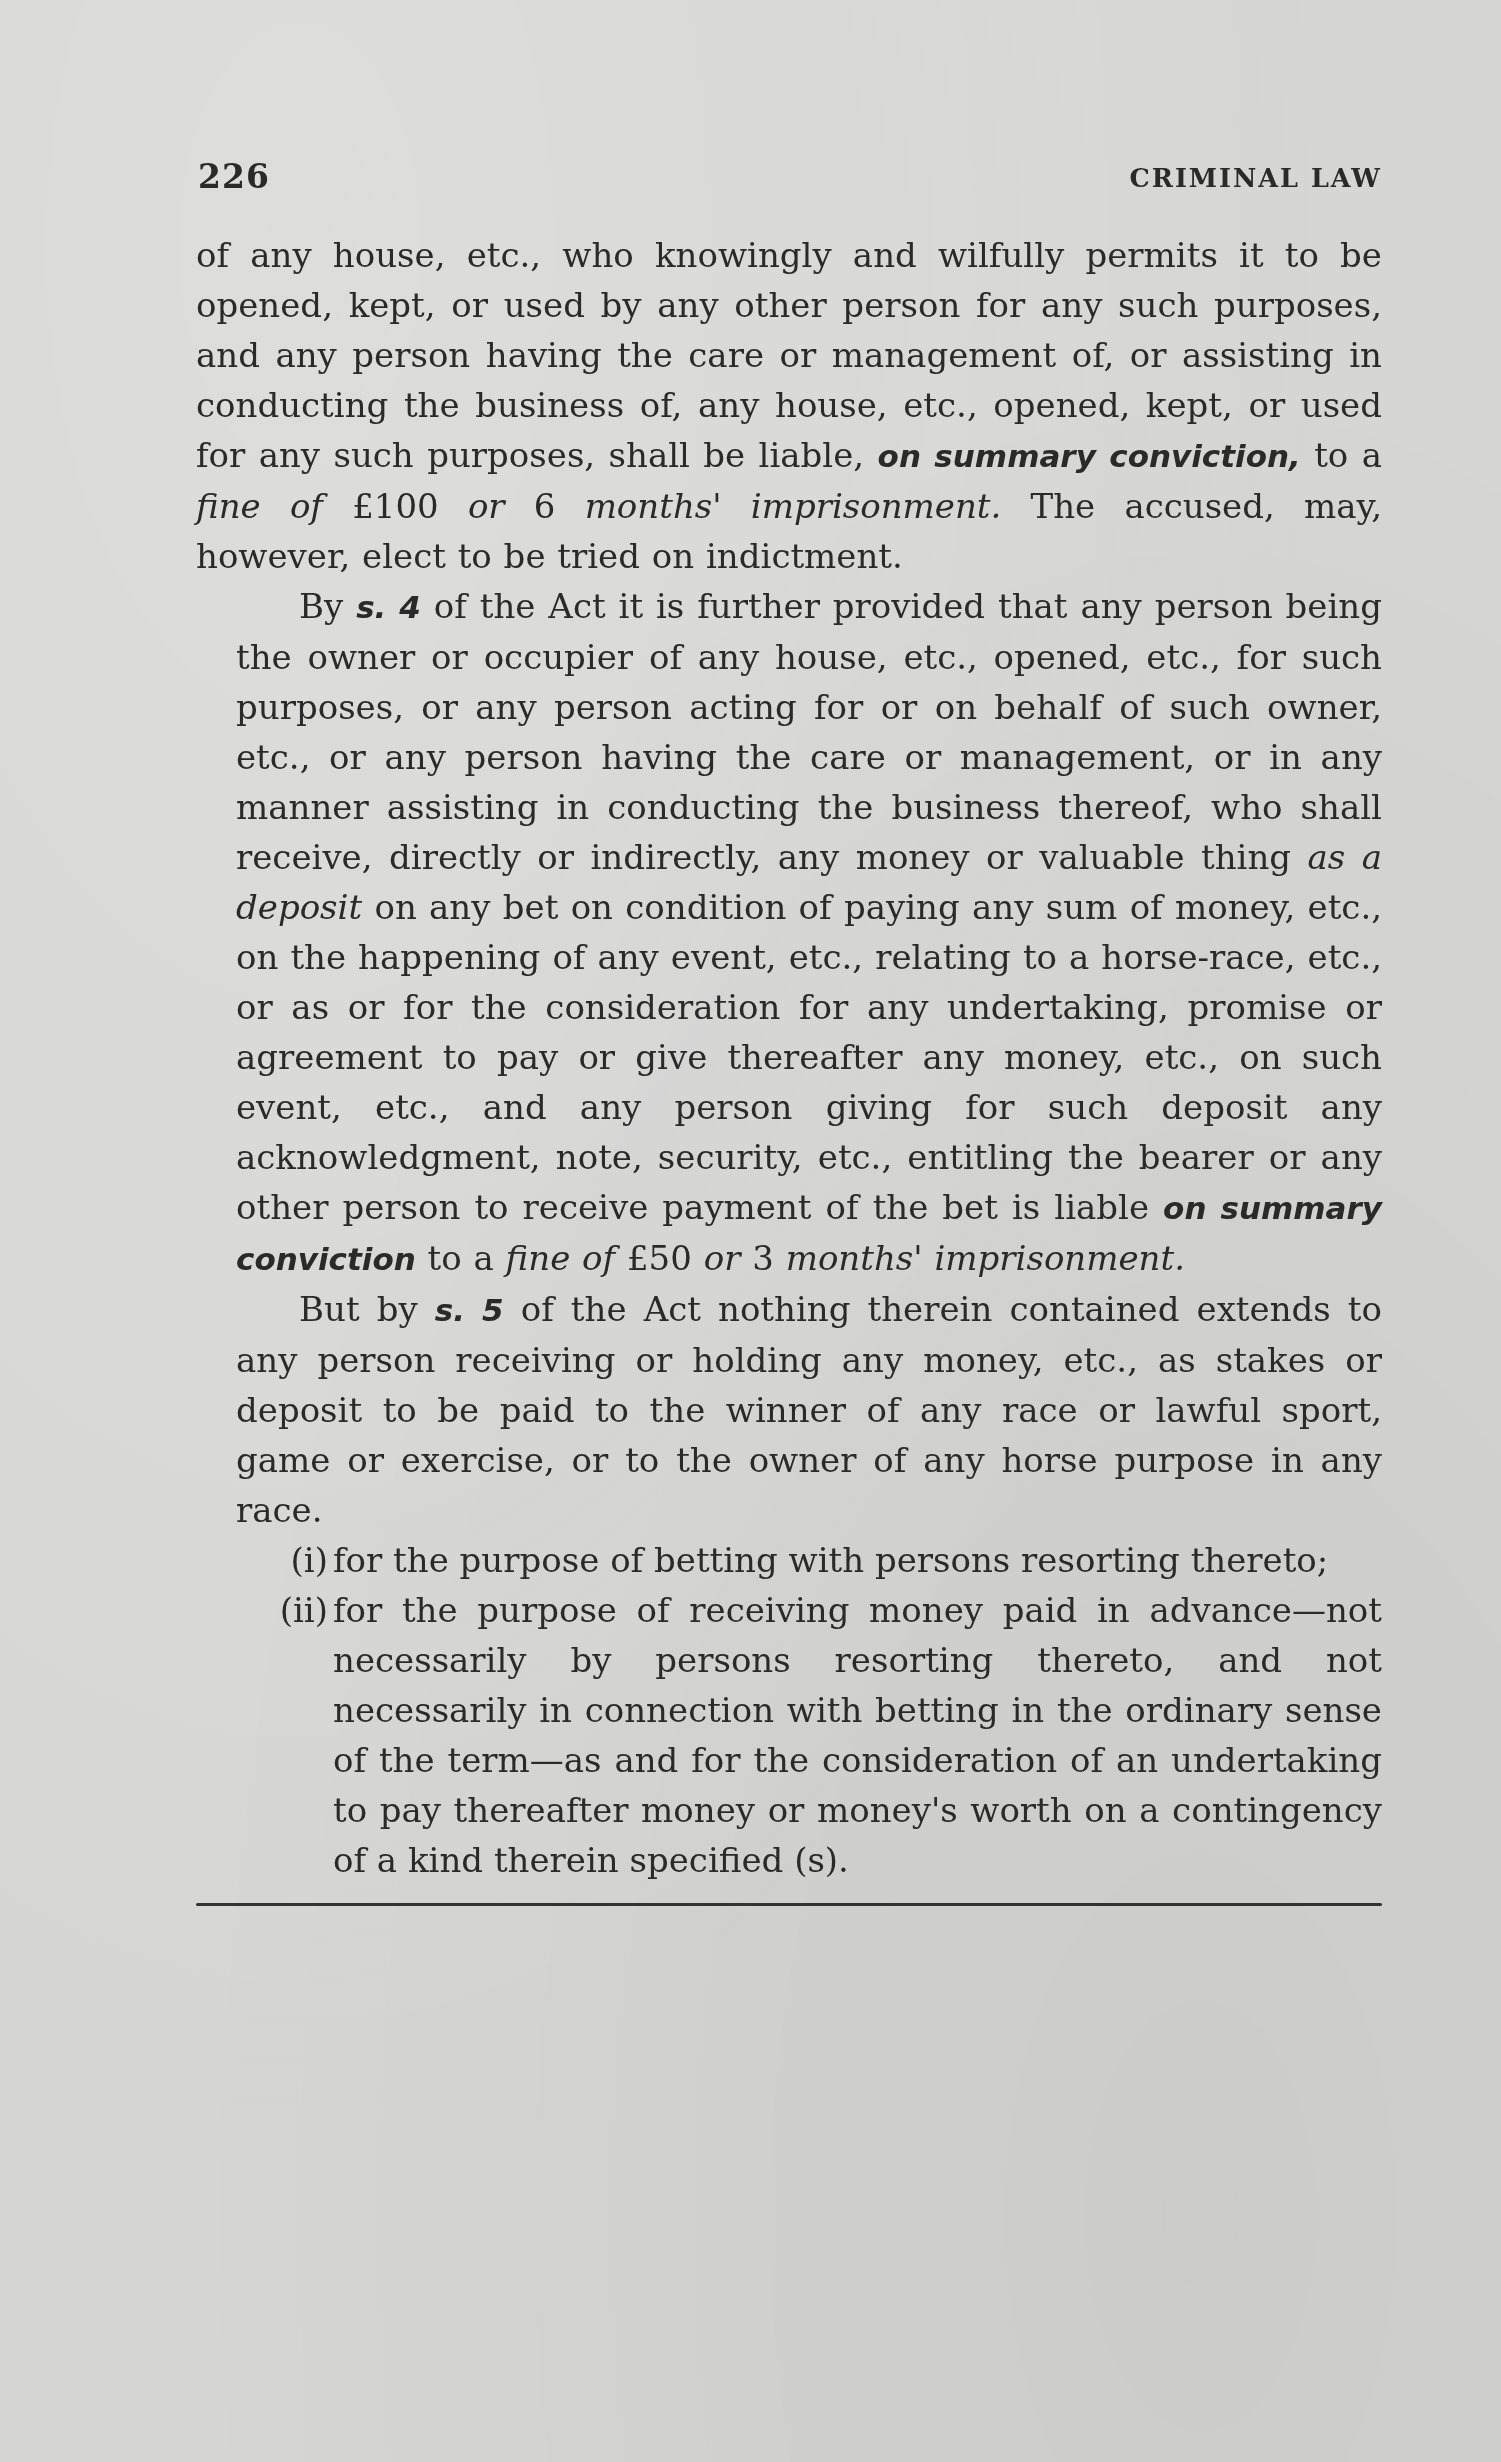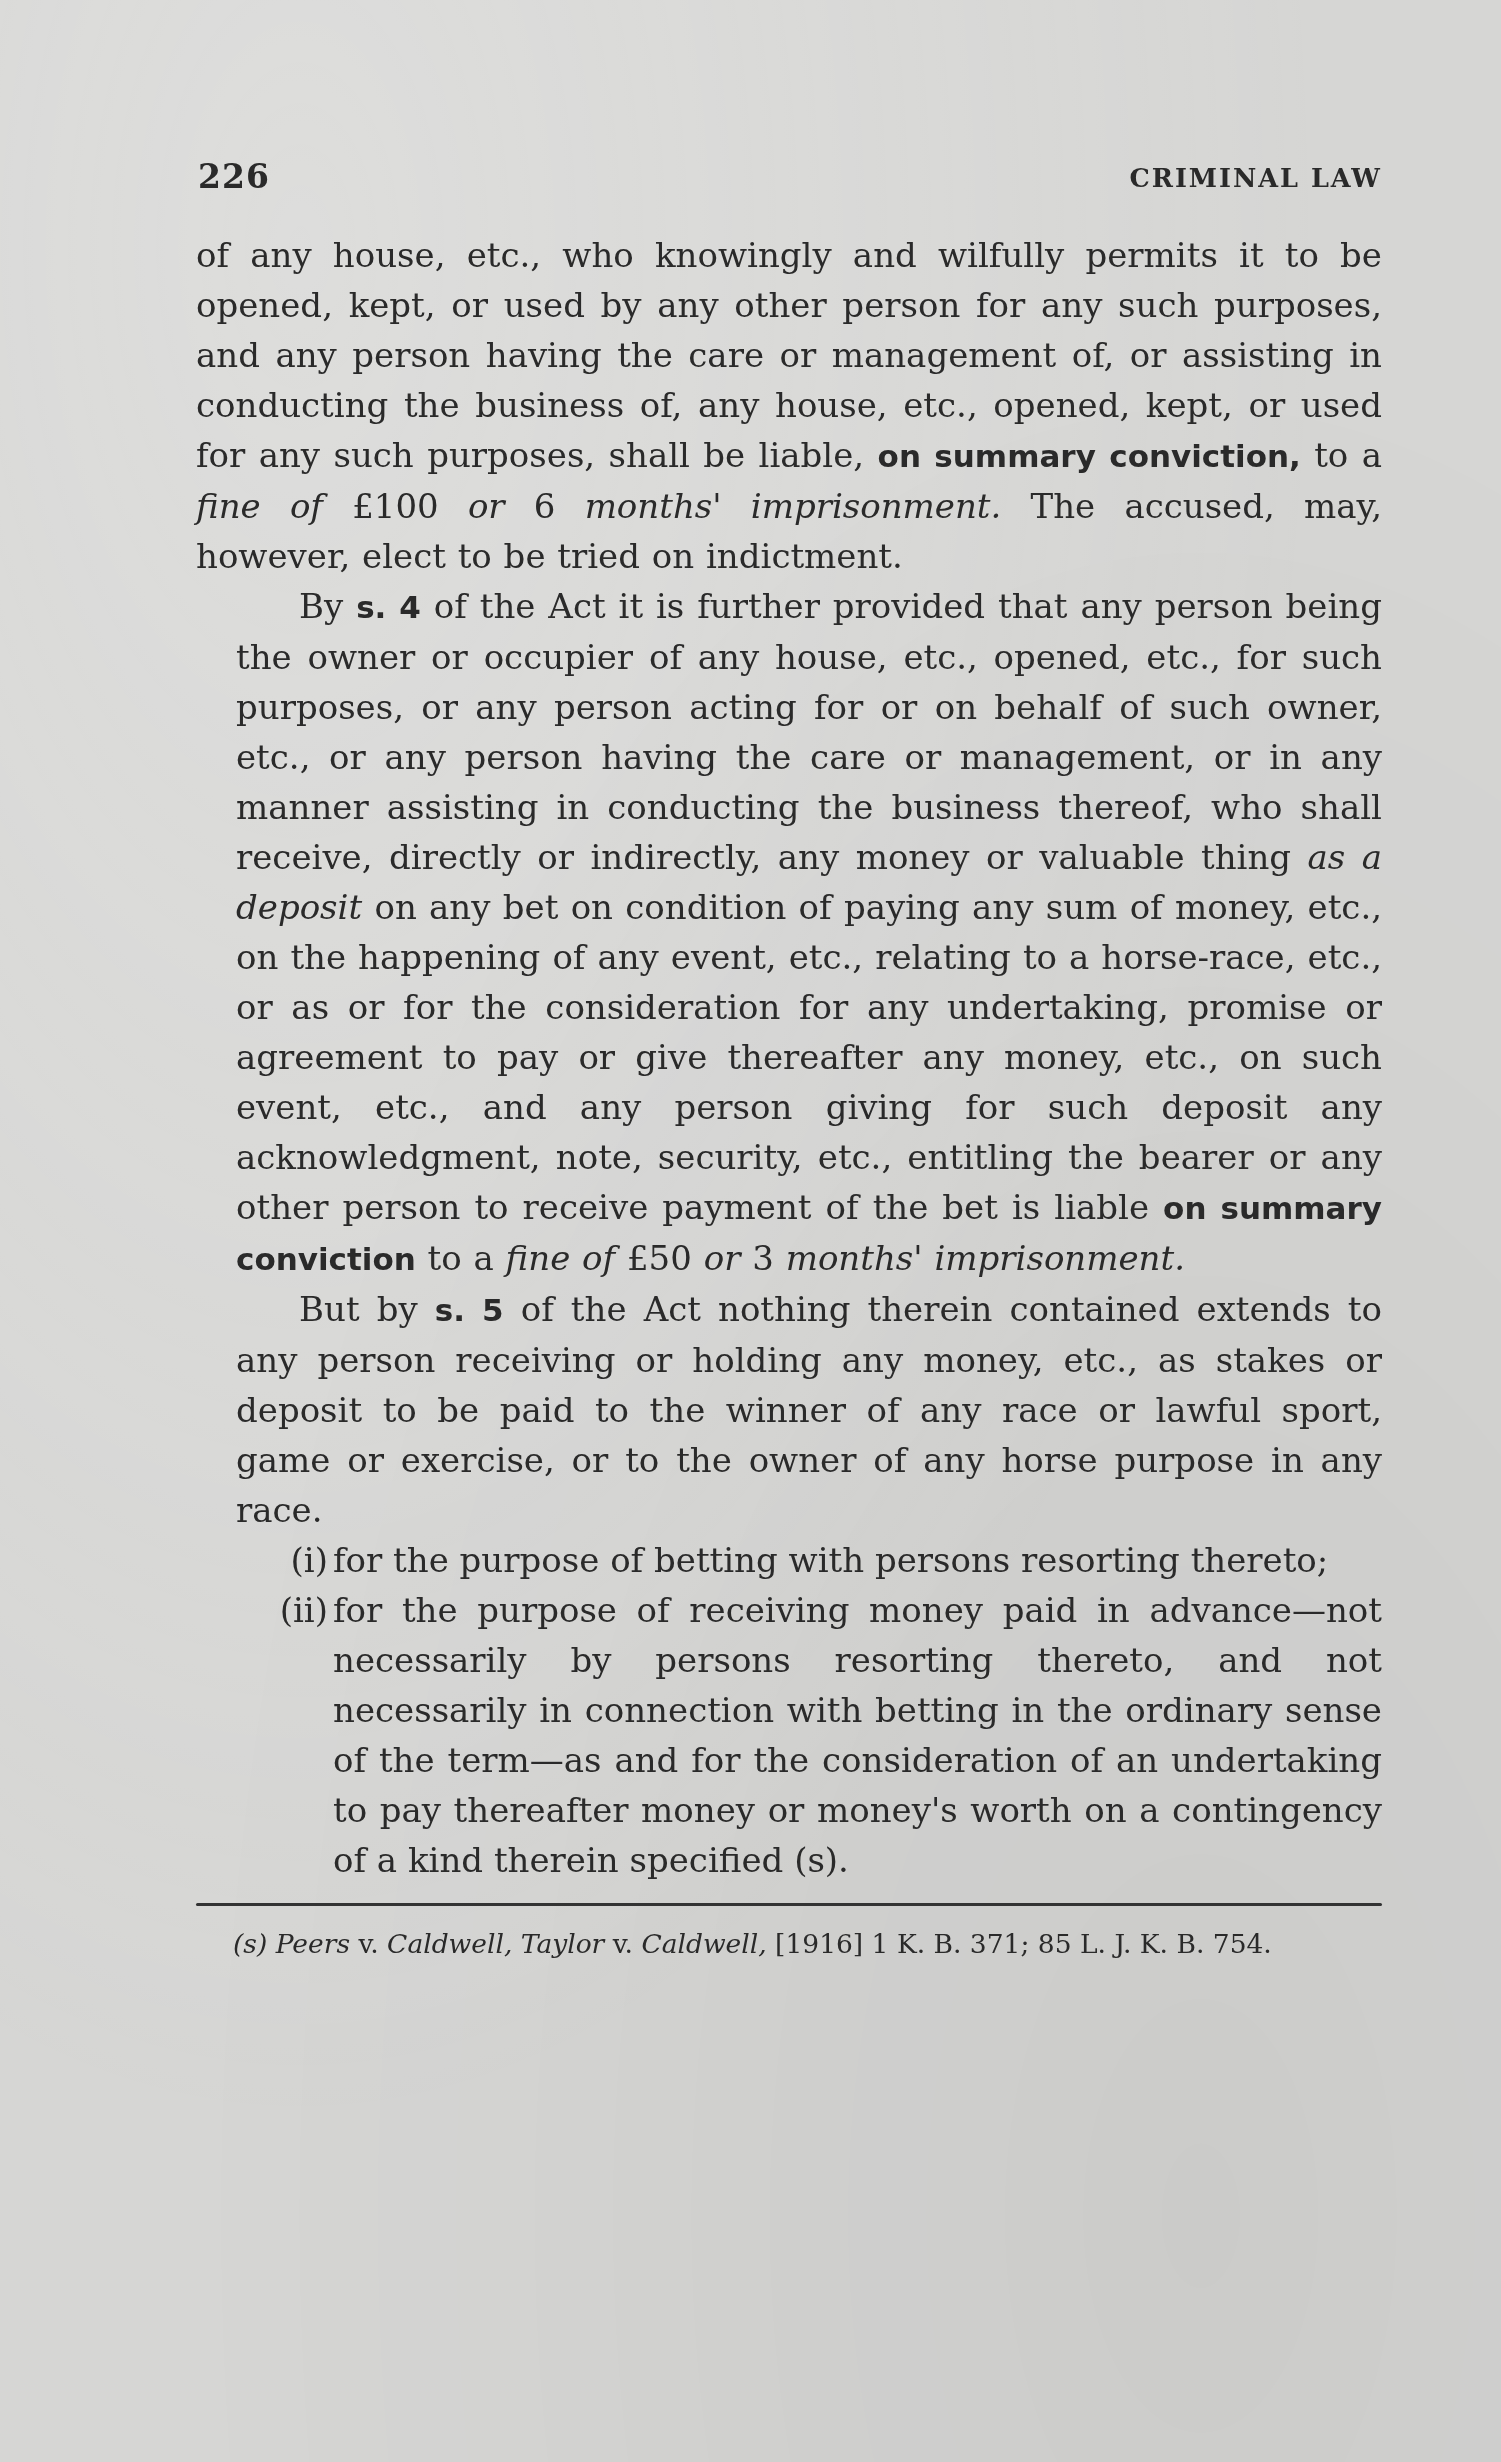--- a/index.html
+++ b/index.html
@@ -55,20 +55,21 @@
       word-spacing: 1px;
     }
     .body-text p.indent {
       text-indent: 63px;
       margin-left: 40px;
     }
     .body-text b {
       font-family: "DejaVu Sans", "Liberation Sans", sans-serif;
       font-weight: bold;
       font-size: 31px;
+      font-style: italic;
     }
     .body-text i {
       font-style: italic;
     }
     .list-item {
       position: relative;
       padding-left: 137px;
       font-size: 34px;
       line-height: 50px;
       text-align: justify;
@@ -113,18 +114,14 @@
     <div class="list-item first">
       <span class="list-num">(i)</span><span>for the purpose of betting with persons resorting thereto;</span>
     </div>
     <div class="list-item">
       <span class="list-num">(ii)</span><span>for the purpose of receiving money paid in advance—not necessarily by persons resorting thereto, and not necessarily in connection with betting in the ordinary sense of the term—as and for the consideration of an undertaking to pay thereafter money or money's worth on a contingency of a kind therein specified (s).</span>
     </div>
 
   </div>
 
   <div class="footnote-rule"></div>
-  <div class="footnote">
-    <i>(s)</i>
-    <span> <i>Peers</i><span> v. </span><i>Caldwell, Taylor</i><span> v. </span><i>Caldwell,</i><span> [1916] 1 K. B. 371; 85 L. J. K. B. 754.</span></span>
-  </div>
 </div>
 
 
 </body></html>

